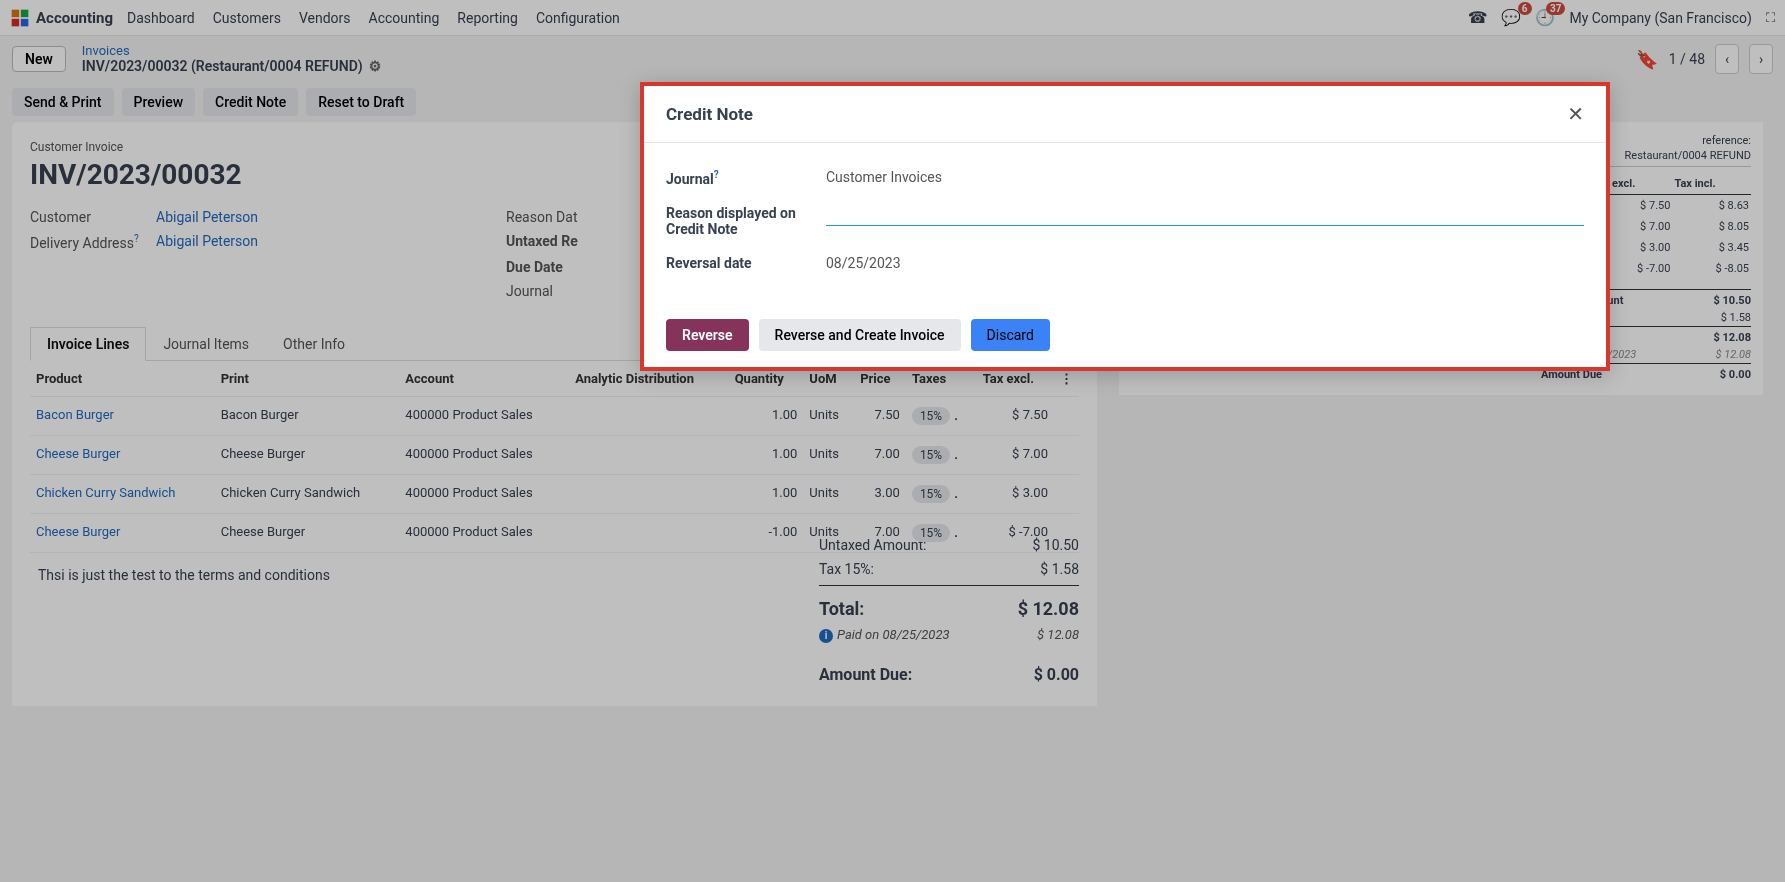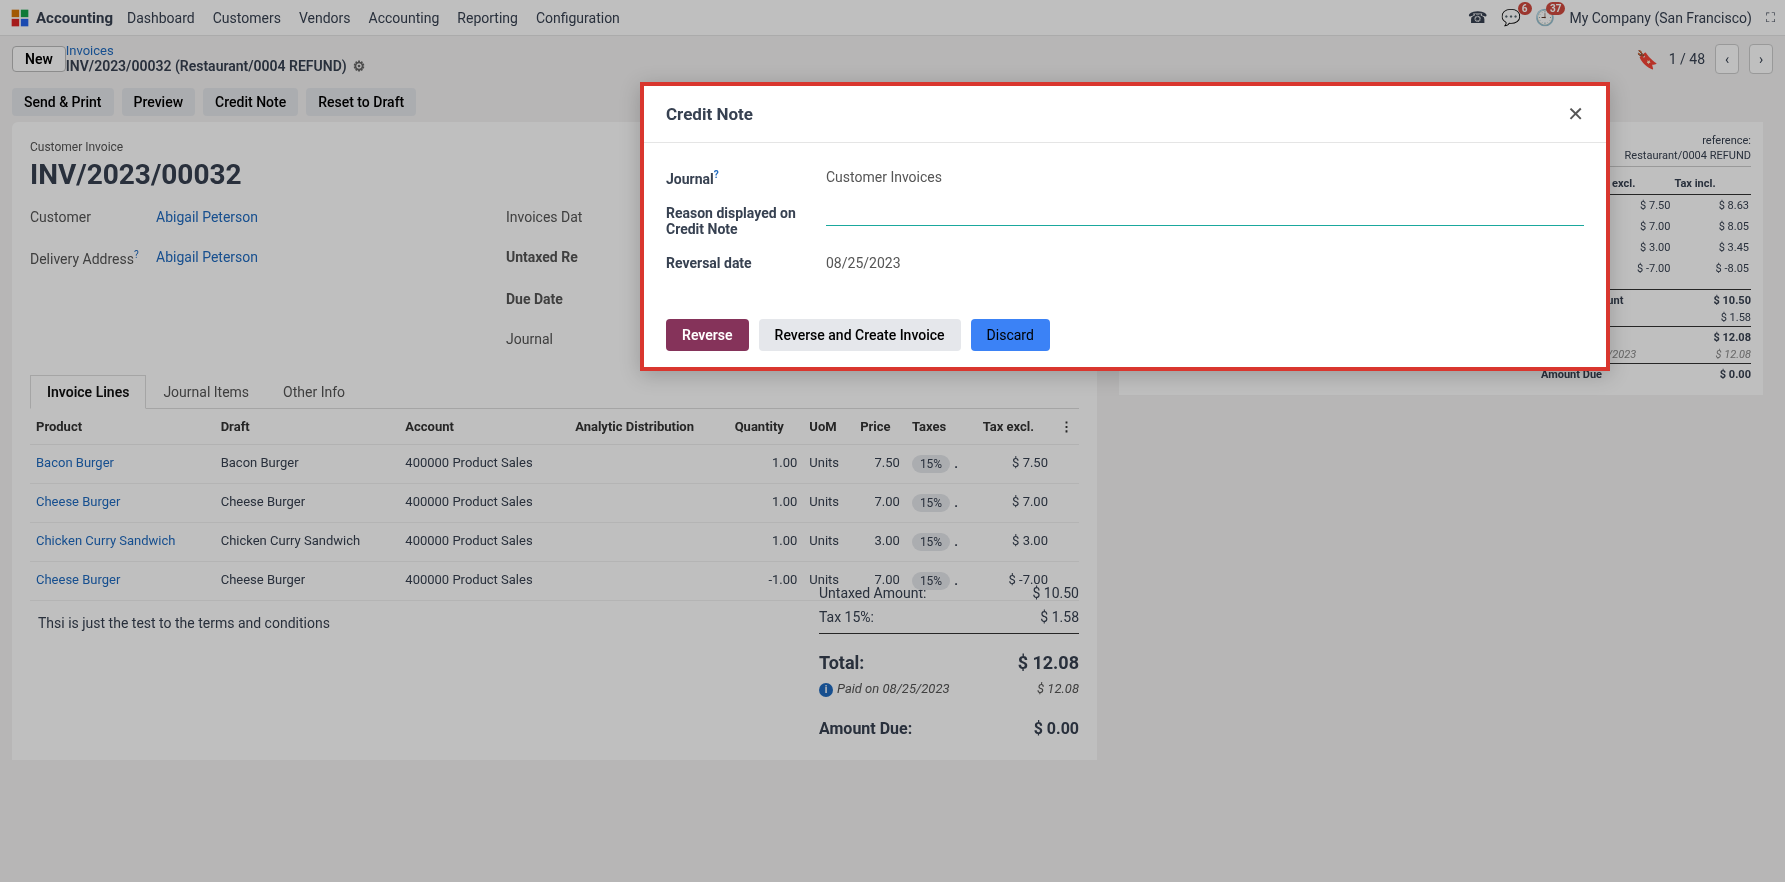--- a/index.html
+++ b/index.html
@@ -11,42 +11,42 @@
 .app-icon { width: 20px; height: 20px; margin-right: 6px; }
 .app-name { font-weight: 700; font-size: 15px; margin-right: 14px; }
 .topbar-menu { display: flex; gap: 18px; }
 .topbar-menu span { color: #374151; cursor: pointer; font-size: 14px; }
 .topbar-right { margin-left: auto; display: flex; align-items: center; gap: 14px; }
 .badge-icon { position: relative; font-size: 16px; }
 .badge { position: absolute; top: -6px; right: -10px; background: #d14a3f; color: #fff; border-radius: 8px; font-size: 10px; padding: 1px 4px; font-weight: 700; }
 .company { font-size: 14px; }
 
 
-.crumbrow { height: 46px; display: flex; align-items: center; padding: 6px 12px; gap: 0; position: relative; z-index: 1; }
+.crumbrow { height: 46px; display: flex; align-items: center; padding: 6px 12px; gap: 16px; position: relative; z-index: 1; }
 .newbtn { border: 1px solid #bbb; background: #fff; padding: 4px 12px; border-radius: 4px; font-weight: 600; font-size: 14px; cursor: pointer; }
 .crumbtext { line-height: 1.2; }
 .crumbs-top { color: #1f6abf; font-size: 13px; }
 .crumbs-bottom { font-weight: 600; font-size: 14px; display: flex; align-items: center; gap: 6px; }
 .gear { color: #666; }
 .pager { margin-left: auto; display: flex; align-items: center; gap: 10px; font-size: 14px; }
 .pagechev { width: 24px; height: 30px; display: flex; align-items: center; justify-content: center; border: 1px solid #ccc; background: #fff; border-radius: 4px; cursor: pointer; }
 
 
 .actionrow { padding: 6px 12px; display: flex; gap: 8px; position: relative; z-index: 1; }
 .actbtn { background: #e5e7eb; border: none; padding: 6px 12px; border-radius: 4px; font-size: 14px; cursor: pointer; font-weight: 500; }
 
 
 .main { display: flex; gap: 12px; padding: 0 12px; position: relative; z-index: 1; }
 .leftpanel { background: #fff; flex: 0 0 1085px; padding: 18px 18px; border-radius: 6px 6px 0 0; }
 .rightpanel { flex: 1; padding: 0 10px; font-size: 12px; }
 
 .pagetitle-small { font-size: 12px; color: #555; margin-bottom: 4px; }
 .pagetitle { font-size: 28px; font-weight: 700; margin-bottom: 18px; }
 
-.fieldgrid { display: grid; grid-template-columns: 116px 340px 120px 200px; gap: 24px 10px; font-size: 14px; }
+.fieldgrid { display: grid; grid-template-columns: 116px 340px 120px 200px; gap: 8px 10px; font-size: 14px; }
 .flabel { color: #555; }
 .fval-link { color: #1f6abf; cursor: pointer; }
 .qmark { color: #1f6abf; font-size: 10px; vertical-align: super; }
 
 
 .tabs { display: flex; border-bottom: 1px solid #ddd; margin-top: 28px; }
 .tab { padding: 8px 16px; font-size: 14px; cursor: pointer; color: #555; border: 1px solid transparent; border-bottom: none; }
 .tab.active { border-color: #ddd; border-bottom: 1px solid #fff; margin-bottom: -1px; background: #fff; color: #111; font-weight: 600; }
 
 
@@ -54,21 +54,21 @@
 table.lines th { text-align: left; font-size: 13px; font-weight: 700; padding: 10px 6px; border-bottom: 1px solid #eee; color: #333; }
 table.lines td { padding: 10px 6px; border-bottom: 1px solid #f0f0f0; font-size: 13px; vertical-align: top; }
 .rt { text-align: right; }
 .link { color: #1f6abf; cursor: pointer; }
 .taxchip { background: #e5e7eb; border-radius: 10px; padding: 2px 8px; font-size: 12px; display: inline-block; }
 .threedot { font-weight: 700; padding-left: 4px; }
 
 .terms { padding: 14px 8px; font-size: 14px; }
 .totals { float: right; width: 260px; margin-top: -20px; }
 .totrow { display: flex; justify-content: space-between; padding: 4px 0; font-size: 14px; }
-.totrow.big { font-size: 18px; font-weight: 700; border-top: 1px solid #333; padding-top: 18px; margin-top: 4px; }
+.totrow.big { font-size: 18px; font-weight: 700; border-top: 1px solid #333; padding-top: 12px; margin-top: 4px; }
 .totrow.due { font-size: 16px; font-weight: 700; margin-top: 14px; }
 .paid { font-style: italic; color: #555; font-size: 13px; }
 .info-i { display: inline-block; width: 14px; height: 14px; border-radius: 50%; background: #1f6abf; color: #fff; font-size: 10px; line-height: 14px; text-align: center; font-style: normal; font-weight: 700; margin-right: 4px; }
 
 
 .preview { background: #fff; padding: 12px; font-size: 11px; }
 .prevtable { width: 100%; border-collapse: collapse; }
 .prevtable th { font-size: 11px; text-align: left; padding: 4px 2px; font-weight: 700; border-bottom: 1px solid #333; }
 .prevtable td { font-size: 11px; padding: 4px 2px; }
 .prt { text-align: right; }
@@ -149,21 +149,21 @@
 </div>
 
 <div class="main">
   <div class="leftpanel">
     <div class="pagetitle-small">Customer Invoice</div>
     <div class="pagetitle">INV/2023/00032</div>
 
     <div class="fieldgrid">
       <div class="flabel">Customer</div>
       <div class="fval-link">Abigail Peterson</div>
-      <div class="flabel">Invoices Dat</div>
+      <div class="flabel">Reason Dat</div>
       <div></div>
 
       <div class="flabel"><span>Delivery Address</span><span class="qmark">?</span></div>
       <div class="fval-link">Abigail Peterson</div>
       <div class="flabel" style="font-weight:700;">Untaxed Re</div>
       <div></div>
 
       <div></div>
         <div></div>
       <div class="flabel" style="font-weight:700;">Due Date</div>
@@ -178,21 +178,21 @@
     <div class="tabs">
       <div class="tab active">Invoice Lines</div>
       <div class="tab">Journal Items</div>
       <div class="tab">Other Info</div>
     </div>
 
     <table class="lines">
       <thead>
         <tr>
           <th>Product</th>
-          <th>Draft</th>
+          <th>Print</th>
           <th>Account</th>
           <th>Analytic Distribution</th>
           <th class="rt">Quantity</th>
           <th>UoM</th>
           <th class="rt">Price</th>
           <th>Taxes</th>
           <th class="rt">Tax excl.</th>
           <th style="width:20px;">⋮</th>
         </tr>
       </thead>

